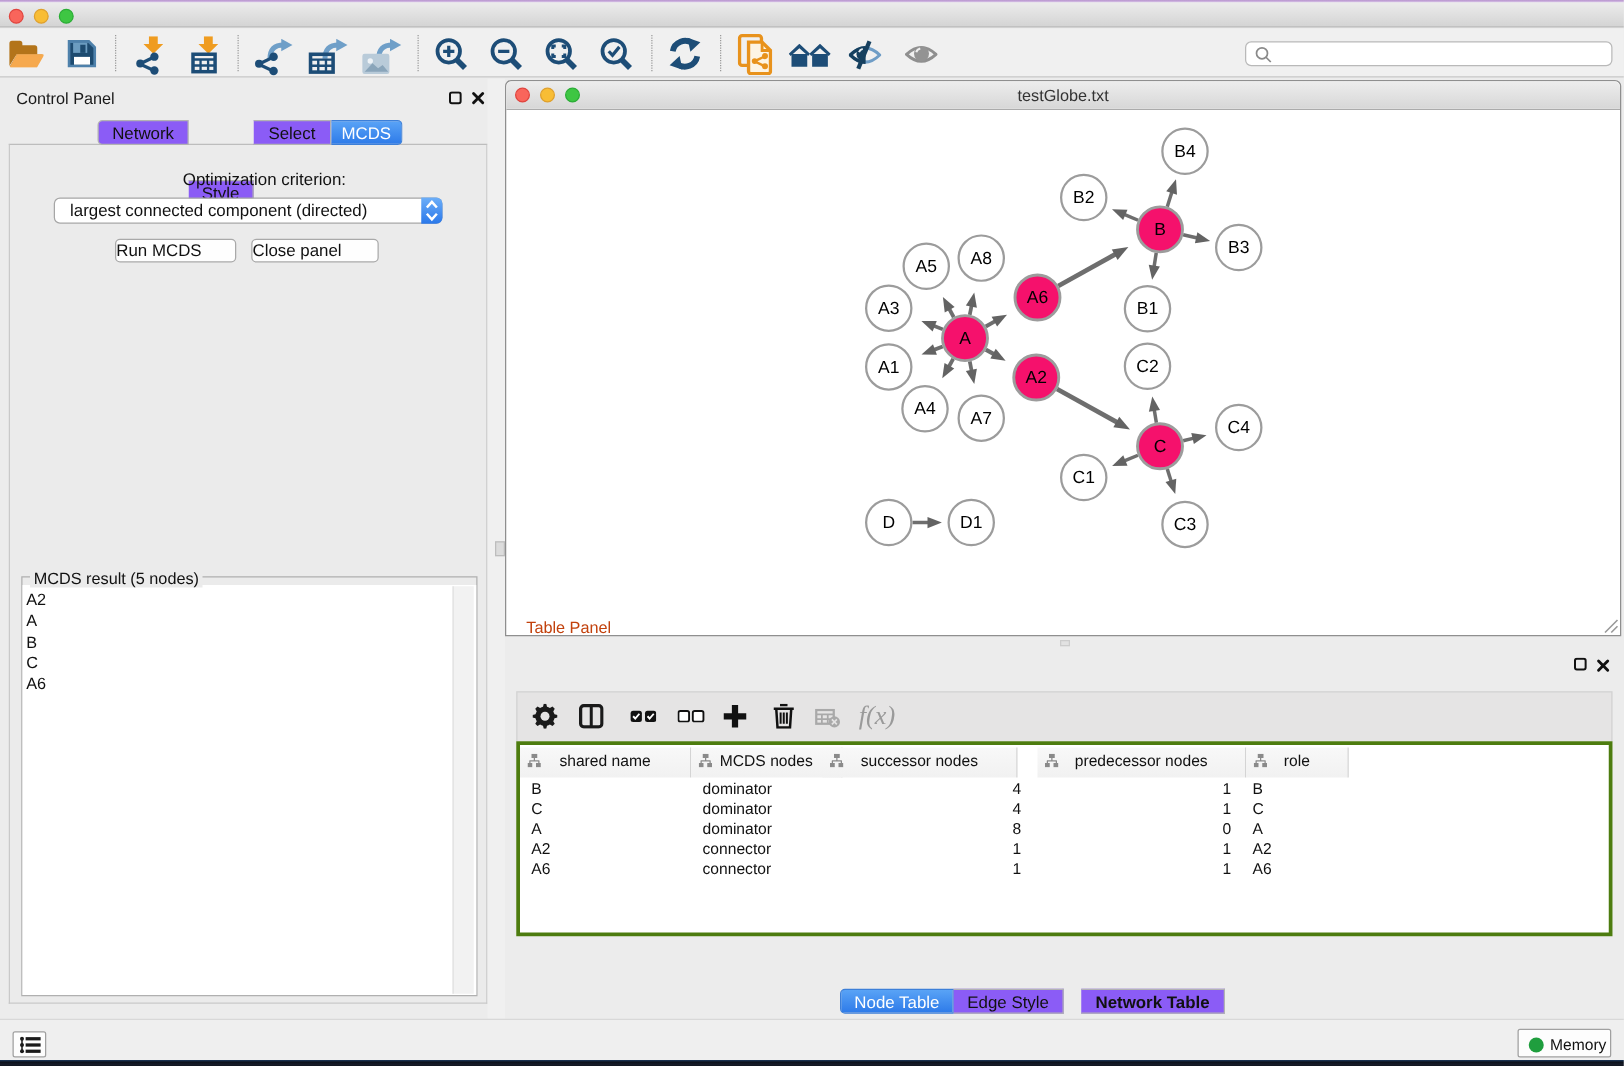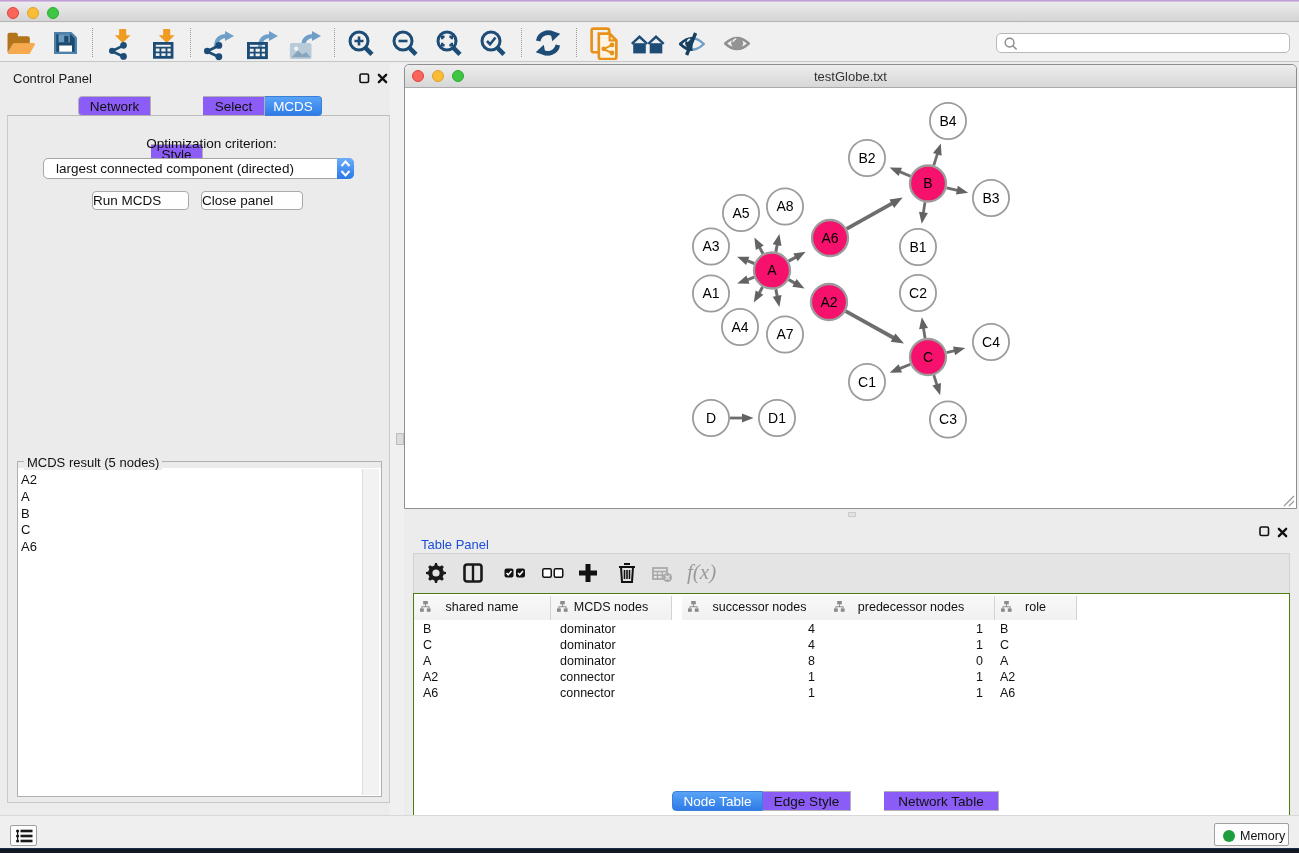--- a/index.html
+++ b/index.html
@@ -29,23 +29,23 @@
 #mcdslist{left:18px;top:468px;width:363px;height:328px;background:#fff;font-size:13px;color:#111;line-height:16.8px;padding:4px 0 0 3px;}
 #mcdsscroll{left:362px;top:469px;width:17px;height:326px;background:#f2f2f2;border-left:1px solid #e0e0e0;}
 
 #vsplit{left:390px;top:63px;width:14px;height:752px;background:#f0f0f0;}
 #vgrip{left:396px;top:433px;width:8px;height:12px;background:#dcdcdc;border:1px solid #bdbdbd;}
 
 #netwin{left:404px;top:64px;width:893px;height:445px;background:#fff;border:1px solid #8f8f8f;border-radius:5px 5px 0 0;}
 #nettb{position:absolute;left:0;top:0;right:0;height:23px;background:linear-gradient(#ededed,#d7d7d7);border-bottom:1px solid #ababab;border-radius:5px 5px 0 0;}
 #nettb .t{position:absolute;left:0;right:0;top:4px;text-align:center;font-size:13px;color:#333;}
 
-#tp-title{left:421px;top:537px;font-size:13px;color:#1d4ed8;}
+#tp-title{left:421px;top:494px;font-size:13px;color:#c2410c;}
 #tp-toolbar{left:413px;top:553px;width:877px;height:41px;background:#e5e4e4;border:1px solid #d2d2d2;}
-#tp-table{left:413px;top:593px;width:877px;height:223px;background:#fff;border:1px solid #4d7c0f;}
+#tp-table{left:413px;top:593px;width:877px;height:156px;background:#fff;border:3px solid #4d7c0f;}
 .hcell{position:absolute;top:2px;height:24px;border-right:1px solid #d4d4d4;background:linear-gradient(#f8f8f8,#f1f1f1);}
 .hlbl{position:absolute;width:100%;text-align:center;top:4px;font-size:12.5px;color:#111;}
 #tp-tabs{top:791px;}
 #statusbar{left:0;top:815px;width:1299px;height:33px;background:#efefef;border-top:1px solid #d8d8d8;}
 </style></head><body>
 <div class="abs" id="purple"></div>
 <div class="abs" id="titlebar">
   <div class="tl" style="left:7px;background:#f9655b;border:1px solid #e0443e;"></div>
   <div class="tl" style="left:27px;background:#f8bd35;border:1px solid #dfa02c;"></div>
   <div class="tl" style="left:47px;background:#3ec643;border:1px solid #2aad35;"></div>
@@ -392,21 +392,21 @@
       <svg width="11" height="11" viewBox="0 0 11 11" style="position:absolute;left:6px;top:5px">
         <g fill="#8a8a8a">
           <rect x="3.2" y="0" width="4.6" height="3.4"></rect>
           <rect x="0" y="7.4" width="3.8" height="3.4"></rect>
           <rect x="6.8" y="7.4" width="3.8" height="3.4"></rect>
           <path d="M5 3.4 h1 v2 h-1 Z M1.5 5.2 h8 v1 h-8 Z M1.4 5.8 h1 v1.8 h-1 Z M8.6 5.8 h1 v1.8 h-1 Z"></path>
         </g>
       </svg>
       <div class="hlbl">MCDS nodes</div>
     </div>
-<div class="hcell" style="left:268px;width:156px">
+<div class="hcell" style="left:242px;width:156px">
       <svg width="11" height="11" viewBox="0 0 11 11" style="position:absolute;left:6px;top:5px">
         <g fill="#8a8a8a">
           <rect x="3.2" y="0" width="4.6" height="3.4"></rect>
           <rect x="0" y="7.4" width="3.8" height="3.4"></rect>
           <rect x="6.8" y="7.4" width="3.8" height="3.4"></rect>
           <path d="M5 3.4 h1 v2 h-1 Z M1.5 5.2 h8 v1 h-8 Z M1.4 5.8 h1 v1.8 h-1 Z M8.6 5.8 h1 v1.8 h-1 Z"></path>
         </g>
       </svg>
       <div class="hlbl">successor nodes</div>
     </div>
@@ -454,21 +454,21 @@
 <div class="abs" style="left:586px;top:76px;font-size:12.5px;color:#111">A2</div>
 <div class="abs" style="left:9px;top:92px;font-size:12.5px;color:#111">A6</div>
 <div class="abs" style="left:146px;top:92px;font-size:12.5px;color:#111">connector</div>
 <div class="abs" style="left:258px;width:143px;top:92px;font-size:12.5px;color:#111;text-align:right">1</div>
 <div class="abs" style="left:414px;width:155px;top:92px;font-size:12.5px;color:#111;text-align:right">1</div>
 <div class="abs" style="left:586px;top:92px;font-size:12.5px;color:#111">A6</div>
   </div>
 <div class="abs" id="tp-tabs">
     <div class="tab sel" style="left:672px;width:91px;border-radius:4px 0 0 4px;">Node Table</div>
 <div class="tab" style="left:763px;width:88px;border-left:none;">Edge Style</div>
-<div class="tab" style="left:884px;width:115px;border-left:none;">Network Table</div>
+<div class="tab" style="left:865px;width:115px;border-left:none;font-weight:bold;">Network Table</div>
 <div class="tab" style="left:966px;width:63px;border-radius:0 4px 4px 0;border-left:none;margin-top:40px;">Motifs</div>
   </div>
 <div class="abs" id="statusbar">
     <div class="abs" style="left:10px;top:9px;width:27px;height:21px;background:#fdfdfd;border:1px solid #a0a0a0;border-radius:2px;">
 <svg width="17" height="14" viewBox="0 0 17 14" style="position:absolute;left:5px;top:3px">
         <g fill="#1a1a1a">
           <circle cx="1.6" cy="2" r="1.6"></circle>
           <circle cx="1.6" cy="7" r="1.6"></circle>
           <circle cx="1.6" cy="12" r="1.6"></circle>
           <rect x="1" y="2.2" width="1.2" height="9.6"></rect>

